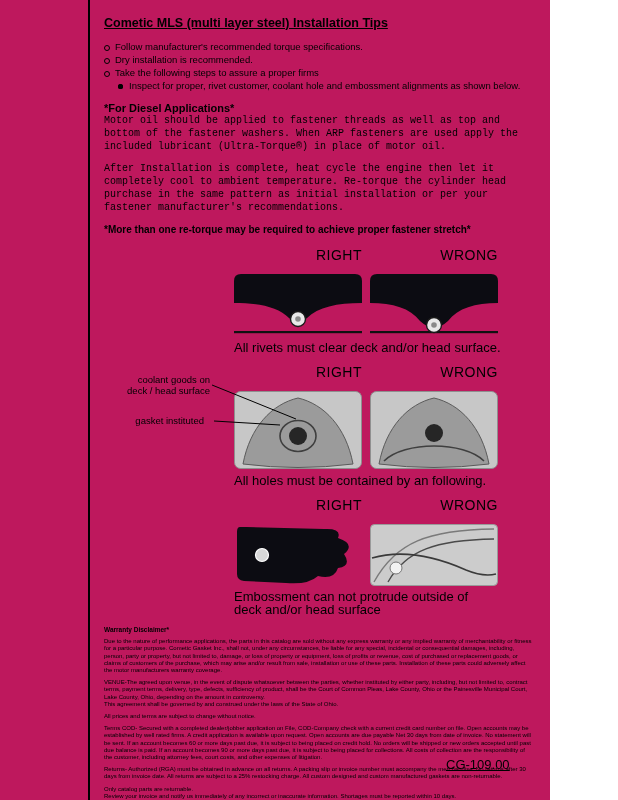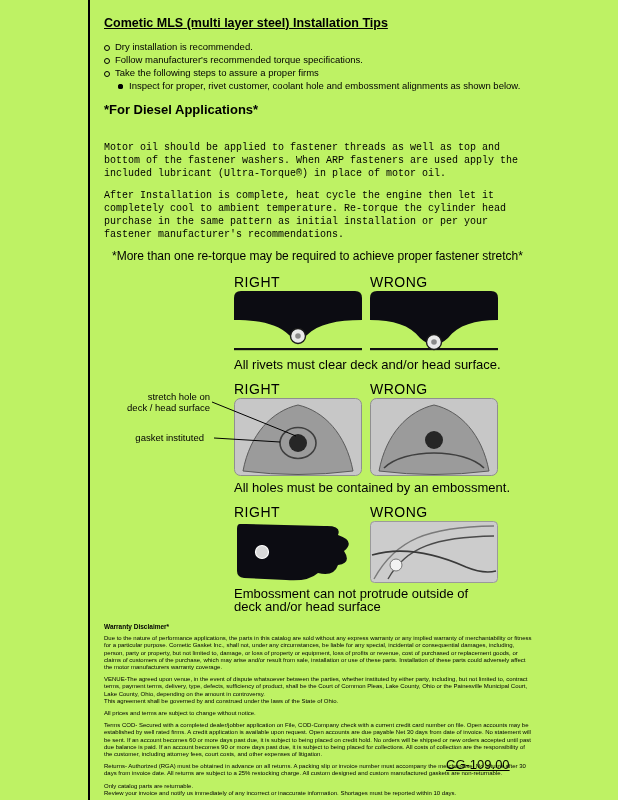--- a/index.html
+++ b/index.html
@@ -1,41 +1,41 @@
 <!DOCTYPE html>
 <html><head>
 <meta charset="utf-8">
 <style>
   html, body { margin: 0; padding: 0; background: #ffffff; }
   body {
     width: 618px; height: 800px;
     font-family: "Liberation Sans", sans-serif;
     color: #000;
   }
-  .page { position: relative; width: 618px; height: 800px; background: #bef264; overflow: hidden; }
+  .page { position: relative; width: 550px; height: 800px; background: #be185d; overflow: hidden; }
   .spine { position: absolute; left: 88px; top: 0; width: 2px; height: 800px; background: #000; }
   .content { position: absolute; left: 104px; top: 16px; width: 432px; }
 
   .title { font-size: 12.5px; font-weight: bold; text-decoration: underline; margin: 0 0 10px 0; }
 
   .tips { margin: 0 0 6px 0; }
   .tip { position: relative; font-size: 9.5px; line-height: 13px; padding-left: 11px; }
   .tip.sub { margin-left: 14px; }
   .mk { position: absolute; left: 0; top: 4.5px; width: 4px; height: 4px; border-radius: 50%; }
   .mk-open { border: 1px solid #000; }
   .mk-fill { background: #000; width: 5px; height: 5px; }
 
-  .diesel-h { font-size: 13px; font-weight: bold; margin: 10px 0 24px 0; }
+  .diesel-h { font-size: 11px; font-weight: bold; margin: 10px 0 0 0; }
   .para { font-size: 10px; line-height: 13px; margin: 0 0 9px 0; font-family: Liberation Mono, monospace; }
-  .note { font-size: 12px; line-height: 13px; margin: 0 0 12px 8px; }
+  .note { font-size: 10px; line-height: 13px; margin: 0 0 12px 0; font-weight: bold; }
 
   .diag { margin-left: 130px; width: 264px; }
   .diag-row { display: flex; gap: 8px; }
   .dcol { width: 128px; }
-  .dhead { font-size: 14px; letter-spacing: 0.5px; text-align: left; line-height: 15px; margin-bottom: 1px; }
+  .dhead { font-size: 14px; letter-spacing: 0.5px; text-align: right; line-height: 15px; margin-bottom: 11px; }
   .dimg { display: block; }
   .dcap { font-size: 13px; margin: 4px 0 10px 130px; }
   .dcap.wide { width: 235px; line-height: 13px; margin-bottom: 8px; }
 
   .row2wrap { position: relative; }
   .annot { position: absolute; font-size: 9.5px; line-height: 10.5px; text-align: right; }
   .annot1 { left: 0; top: 10px; width: 106px; }
   .annot2 { left: 0; top: 51px; width: 100px; }
   .alines { position: absolute; left: 106px; top: 0; width: 100px; height: 96px; pointer-events: none; }
 
@@ -51,25 +51,25 @@
 
 <div class="page">
   <div class="spine"></div>
 
   <div class="content">
     <h1 class="title">Cometic MLS (multi layer steel) Installation Tips</h1>
 
     <div class="tips">
       <div class="tip">
         <span class="mk mk-open"></span>
-        <span>Dry installation is recommended.</span>
+        <span>Follow manufacturer's recommended torque specifications.</span>
       </div>
       <div class="tip">
         <span class="mk mk-open"></span>
-        <span>Follow manufacturer's recommended torque specifications.</span>
+        <span>Dry installation is recommended.</span>
       </div>
       <div class="tip">
         <span class="mk mk-open"></span>
         <span>Take the following steps to assure a proper firms</span>
       </div>
       <div class="tip sub">
         <span class="mk mk-fill"></span>
       </div>
       <div class="tip sub">
         <span class="mk mk-fill"></span>
@@ -123,30 +123,30 @@
             <svg class="dimg" width="128" height="78" viewBox="0 0 128 78">
               <rect x="0.5" y="0.5" width="127" height="77" rx="6" fill="#c7c7c7" stroke="#8f8f8f"></rect>
               <path d="M9,73 C16,36 38,13 64,7 C90,13 112,36 119,73 Q64,80 9,73 Z" fill="#9b9b9b" stroke="#5a5a5a" stroke-width="1"></path>
               <circle cx="64" cy="42" r="9" fill="#262626"></circle>
               <path d="M14,70 C34,50 94,50 114,70" fill="none" stroke="#3f3f3f" stroke-width="1.6"></path>
             </svg>
           </div>
         </div>
       </div>
       <div class="annot annot1">
-        <span>stretch hole on</span><br>
+        <span>coolant goods on</span><br>
         <span>deck / head surface</span>
       </div>
       <div class="annot annot2">gasket instituted</div>
       <svg class="alines" viewBox="0 0 100 96">
         <line x1="2" y1="20" x2="86" y2="54" stroke="#000" stroke-width="1"></line>
         <line x1="4" y1="56" x2="70" y2="60" stroke="#000" stroke-width="1"></line>
       </svg>
     </div>
-    <div class="dcap">All holes must be contained by an embossment.</div>
+    <div class="dcap">All holes must be contained by an following.</div>
 
     <div class="diag">
       <div class="diag-row">
         <div class="dcol">
           <div class="dhead">RIGHT</div>
           <svg class="dimg" width="128" height="62" viewBox="0 0 128 62">
             <path d="M6,3 Q3,3 3,8 L3,50 Q3,56 10,57 L52,59 Q74,61 84,52 Q100,56 104,44 Q118,42 110,30 Q122,20 104,14 Q108,4 90,5 L12,3 Z" fill="#0c0c12"></path>
             <circle cx="28" cy="31" r="6.5" fill="#d9d9d9" stroke="#ffffff" stroke-width="1.2"></circle>
           </svg>
         </div>

